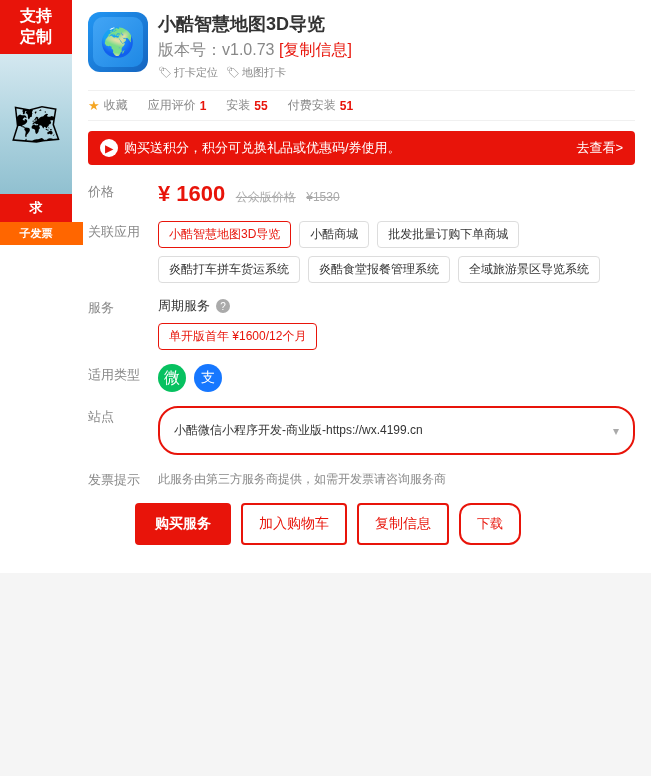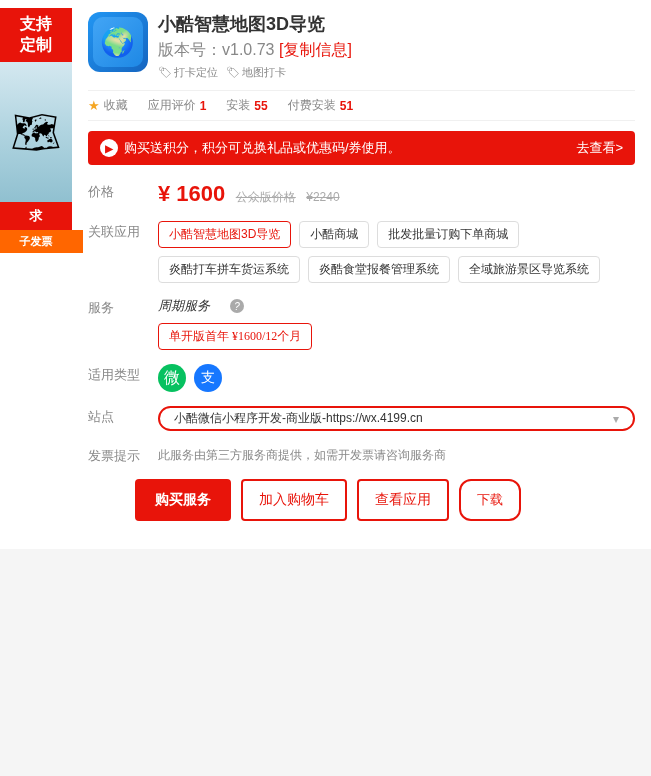--- a/index.html
+++ b/index.html
@@ -15,21 +15,21 @@
     .page-wrapper {
       width: 651px;
       background: #fff;
       position: relative;
     }
 
     
     .left-banner {
       position: absolute;
       left: 0;
-      top: 8px;
+      top: 0;
       width: 72px;
       background: linear-gradient(135deg, #e8140a, #c0000a);
       z-index: 10;
       display: flex;
       flex-direction: column;
       align-items: center;
     }
 
     
     .main-content {
@@ -237,23 +237,22 @@
 
     .related-app-btn.active {
       border-color: #e8140a;
       color: #e8140a;
     }
 
     
     .service-label-row {
       display: flex;
       align-items: center;
-      gap: 20px;
+      gap: 6px;
       margin-bottom: 8px;
-      font-style: italic;
     }
 
     .service-period {
       font-size: 13px;
       color: #333;
     }
 
     .help-icon {
       display: inline-flex;
       align-items: center;
@@ -267,21 +266,20 @@
       cursor: pointer;
     }
 
     .service-option {
       border: 1px solid #e8140a;
       color: #e8140a;
       border-radius: 4px;
       padding: 4px 10px;
       font-size: 12px;
       display: inline-block;
-      font-family: Liberation Serif, serif;
     }
 
     
     .type-icons {
       display: flex;
       gap: 8px;
       align-items: center;
     }
 
     .type-icon-wechat {
@@ -305,21 +303,21 @@
       align-items: center;
       justify-content: center;
       color: #fff;
       font-size: 14px;
     }
 
     
     .station-dropdown {
       border: 2px solid #e8140a;
       border-radius: 20px;
-      padding: 2px 14px;
+      padding: 14px 14px;
       display: flex;
       align-items: center;
       justify-content: space-between;
       cursor: pointer;
       font-size: 12px;
       color: #333;
     }
 
     .chevron-down {
       color: #aaa;
@@ -521,21 +519,21 @@
         <span>购买送积分，积分可兑换礼品或优惠码/券使用。</span>
       </div>
       <div class="promo-right">去查看&gt;</div>
     </div>
 
     <div class="section-row">
       <div class="section-label">价格</div>
       <div class="section-content">
         <span class="price-main">¥ 1600</span>
         <span class="price-original">公众版价格</span>
-        <span class="price-original">¥2240</span>
+        <span class="price-original">¥1530</span>
       </div>
     </div>
 
     <div class="section-row">
       <div class="section-label">关联应用</div>
       <div class="section-content">
         <div class="related-apps">
           <button class="related-app-btn active">小酷智慧地图3D导览</button>
           <button class="related-app-btn">小酷商城</button>
           <button class="related-app-btn">批发批量订购下单商城</button>
@@ -582,19 +580,19 @@
     <div class="section-row">
       <div class="section-label">发票提示</div>
       <div class="section-content">
         <span class="invoice-note">此服务由第三方服务商提供，如需开发票请咨询服务商</span>
       </div>
     </div>
 
     <div class="action-buttons">
       <button class="btn-buy">购买服务</button>
       <button class="btn-cart">加入购物车</button>
-      <button class="btn-view">查看应用</button>
+      <button class="btn-view">复制信息</button>
       <button class="btn-download">下载</button>
     </div>
 
 
   </div>
 </div>
 
 </body></html>

